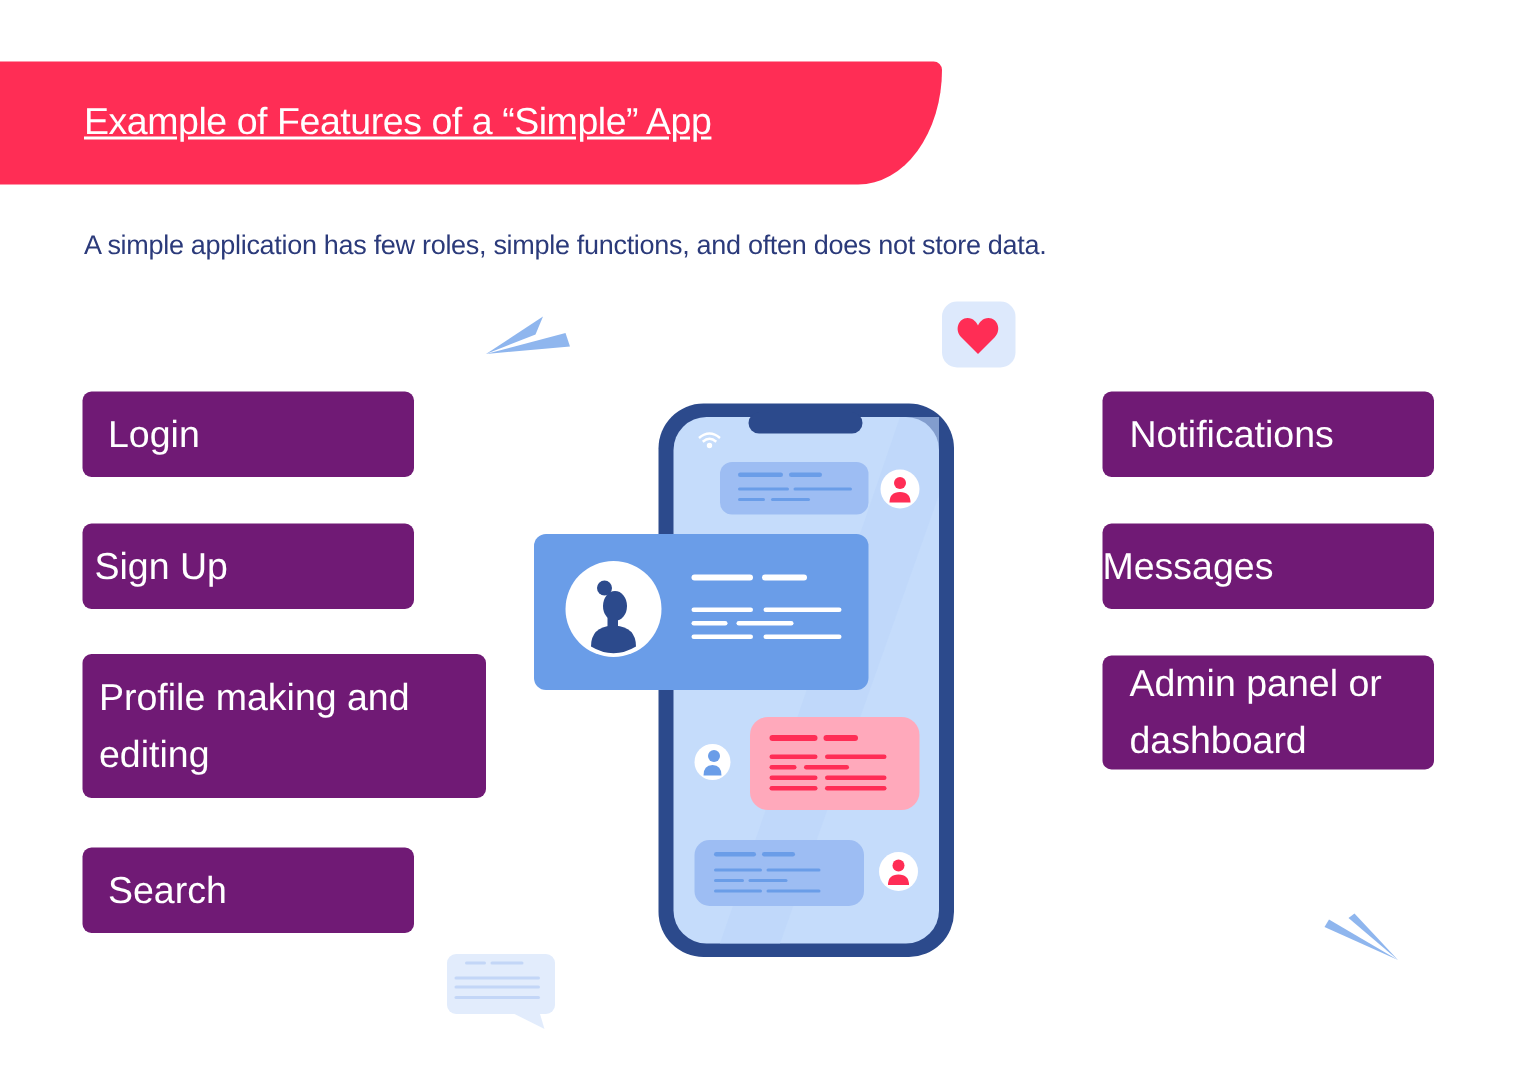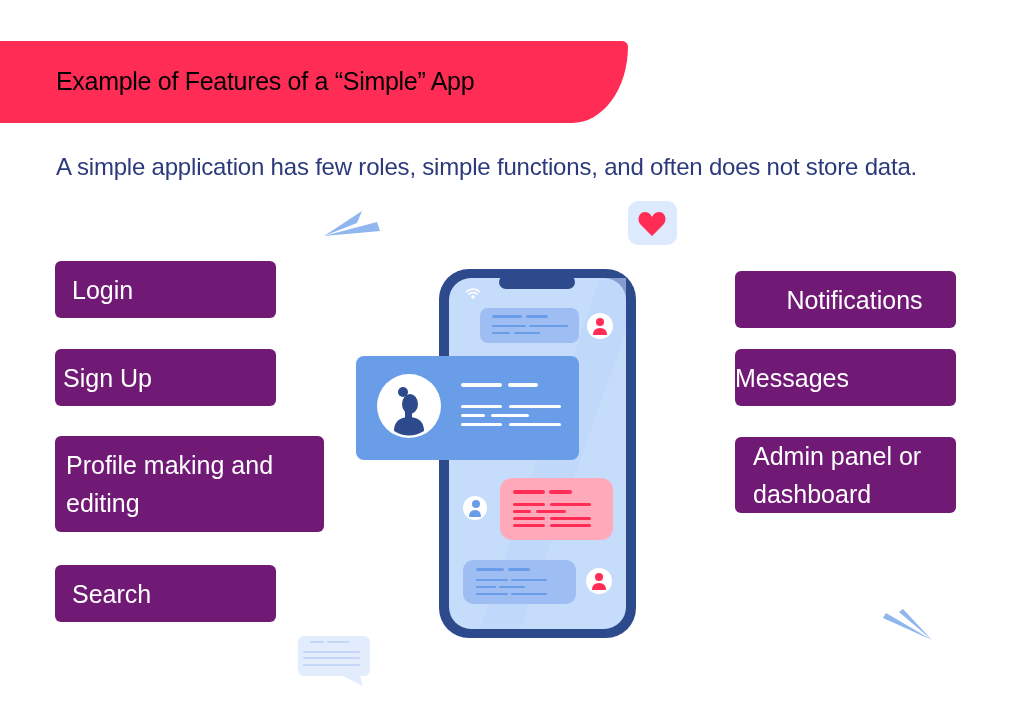--- a/index.html
+++ b/index.html
@@ -10,38 +10,39 @@
     }
     .title-banner {
       position: absolute; left: 0; top: 41px; width: 628px; height: 82px;
       background: #ff2d55;
       border-radius: 0 6px 0 0;
       border-bottom-right-radius: 60px 82px;
       box-sizing: border-box;
     }
     .title-text {
       position: absolute; left: 56px; top: 26px;
-      color: #000000; font-size: 25px; letter-spacing: -0.3px;
+      color: #ffffff; font-size: 25px; letter-spacing: -0.3px;
       white-space: nowrap;
+      text-decoration: underline;
     }
     .subtitle {
       position: absolute; left: 56px; top: 153px;
-      color: #2b3a7a; font-size: 24px; white-space: nowrap; letter-spacing: -0.2px;
+      color: #2b3a7a; font-size: 18px; white-space: nowrap; letter-spacing: -0.2px;
     }
     .feature {
       position: absolute; background: #701a75; border-radius: 6px;
       color: #ffffff; font-size: 25px; box-sizing: border-box;
       line-height: 38px; display: flex; align-items: center;
     }
     .feature span { display: block; }
     .f-login   { left: 55px;  top: 261px; width: 221px; height: 57px; padding-left: 17px; }
     .f-signup  { left: 55px;  top: 349px; width: 221px; height: 57px; padding-left: 8px; }
     .f-profile { left: 55px;  top: 436px; width: 269px; height: 96px; padding-left: 11px; padding-right: 8px; }
     .f-search  { left: 55px;  top: 565px; width: 221px; height: 57px; padding-left: 17px; }
-    .f-notif   { left: 735px; top: 271px; width: 221px; height: 57px; padding-left: 18px; justify-content: center; }
+    .f-notif   { left: 735px; top: 261px; width: 221px; height: 57px; padding-left: 18px; }
     .f-msg     { left: 735px; top: 349px; width: 221px; height: 57px; }
     .f-admin   { left: 735px; top: 437px; width: 221px; height: 76px; padding-left: 18px; }
 
     .illustration { position: absolute; left: 0; top: 0; width: 1024px; height: 728px; }
   </style>
 </head>
 <body>
 
 <div class="title-banner">
   <div class="title-text">Example of Features of a “Simple” App</div>

